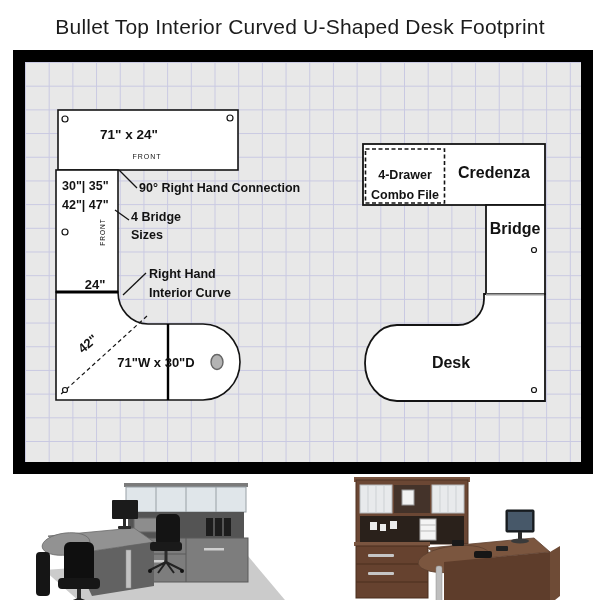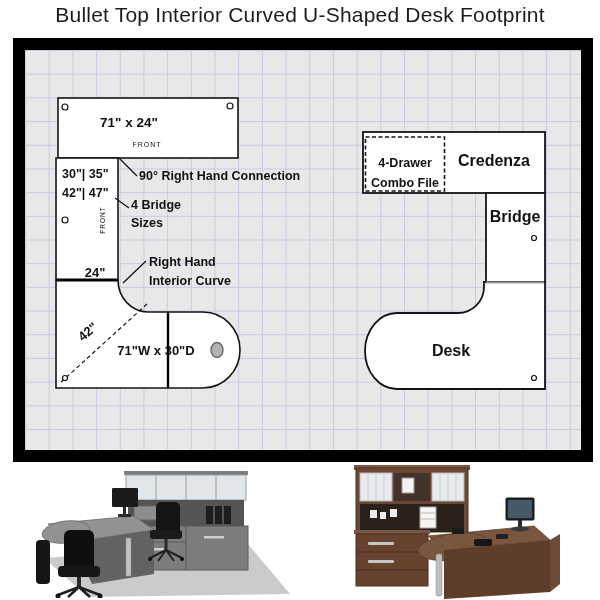--- a/index.html
+++ b/index.html
@@ -1,17 +1,17 @@
 <!DOCTYPE html>
 <html><head>
 <meta charset="utf-8">
 <style>
   html,body{margin:0;padding:0;background:#ffffff;width:600px;height:600px;
     font-family:"Liberation Sans", sans-serif;overflow:hidden;position:relative;}
-  .page{position:relative;width:600px;height:428px;}
+  .page{position:relative;width:600px;height:428px;margin-top:12px;}
   .title{position:absolute;left:0;top:3px;width:600px;text-align:center;
     font-size:21px;font-weight:400;color:#1c1c1c;letter-spacing:.2px;}
   .frame{position:absolute;left:13px;top:38px;width:580px;height:424px;
     box-sizing:border-box;border:12px solid #000;background-color:#e8e8e8;
     background-image:linear-gradient(#c9c9e2 1px, transparent 1px),
       linear-gradient(90deg,#c9c9e2 1px, transparent 1px);
     background-size:23.7px 23.7px;}
   .diagram-svg{position:absolute;left:0;top:0;}
   svg text{font-family:"Liberation Sans", sans-serif;fill:#121212;}
   .photo{position:absolute;}

